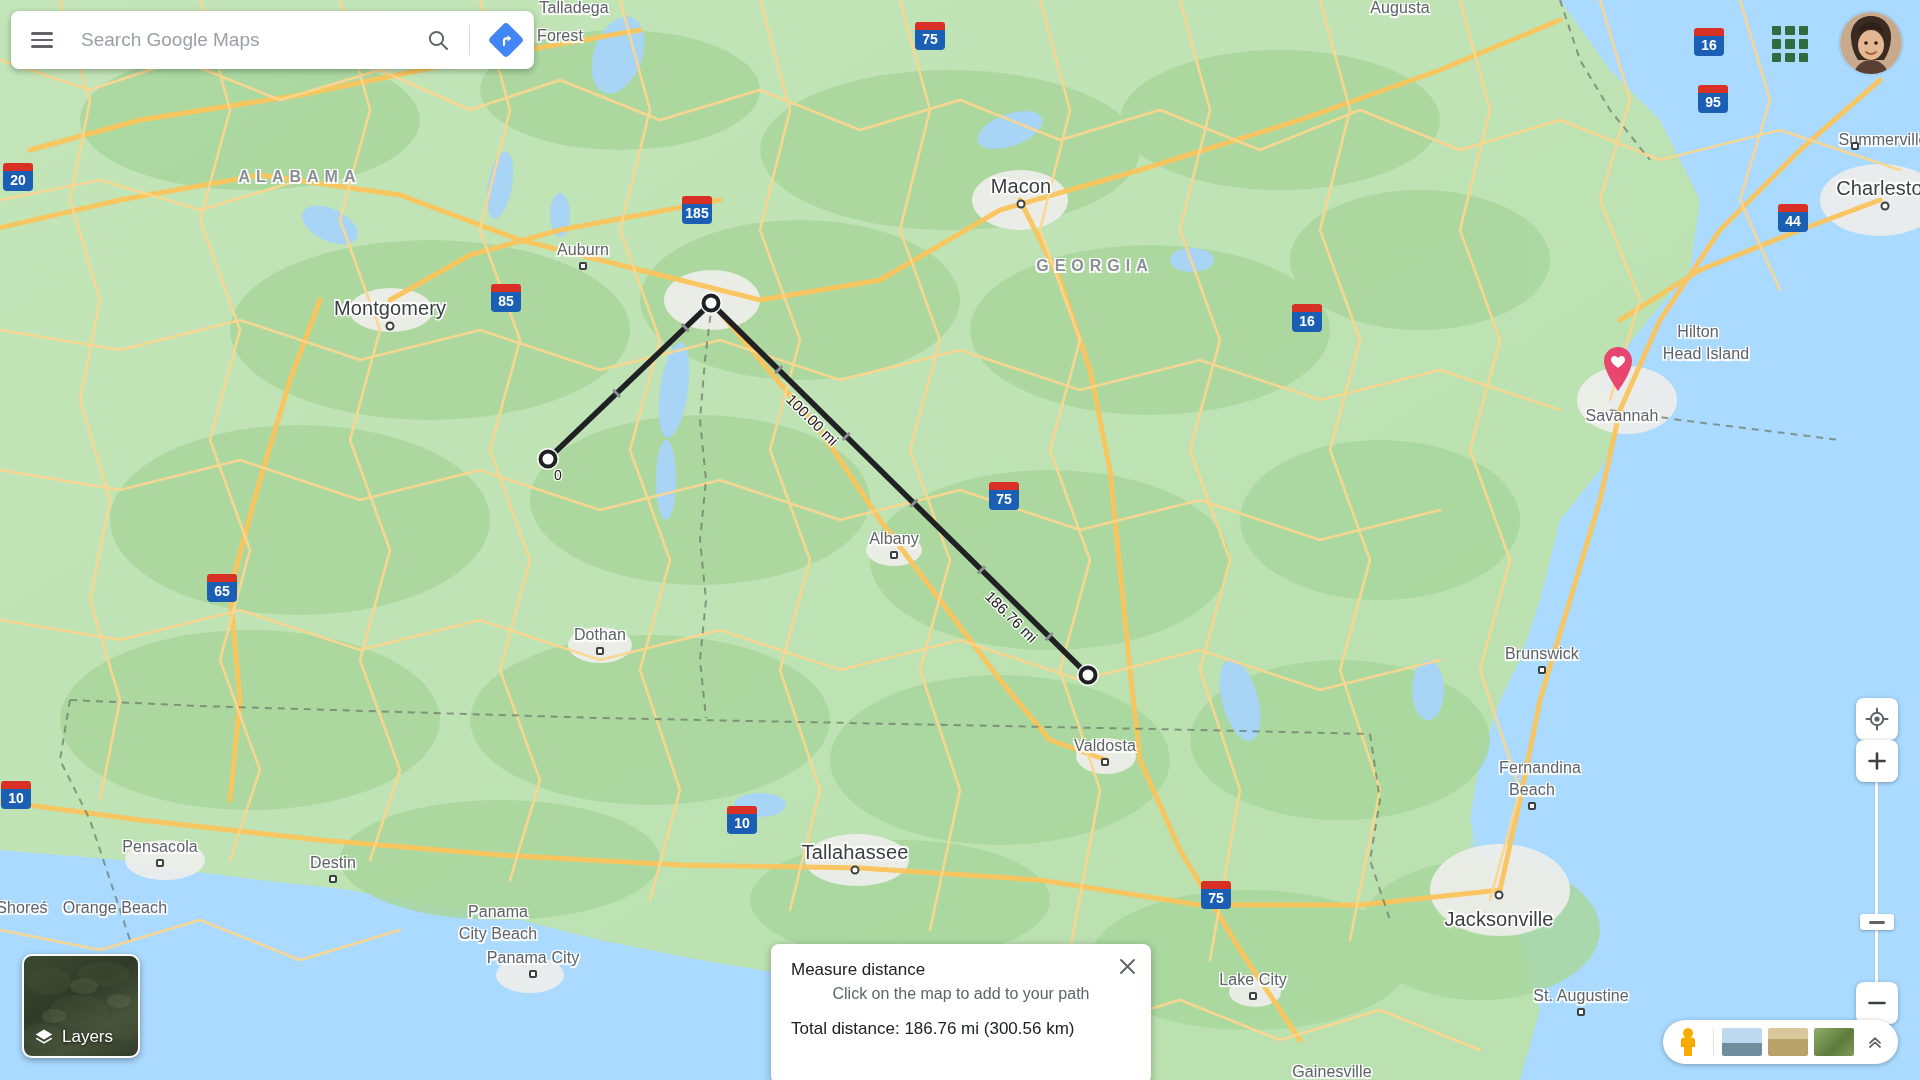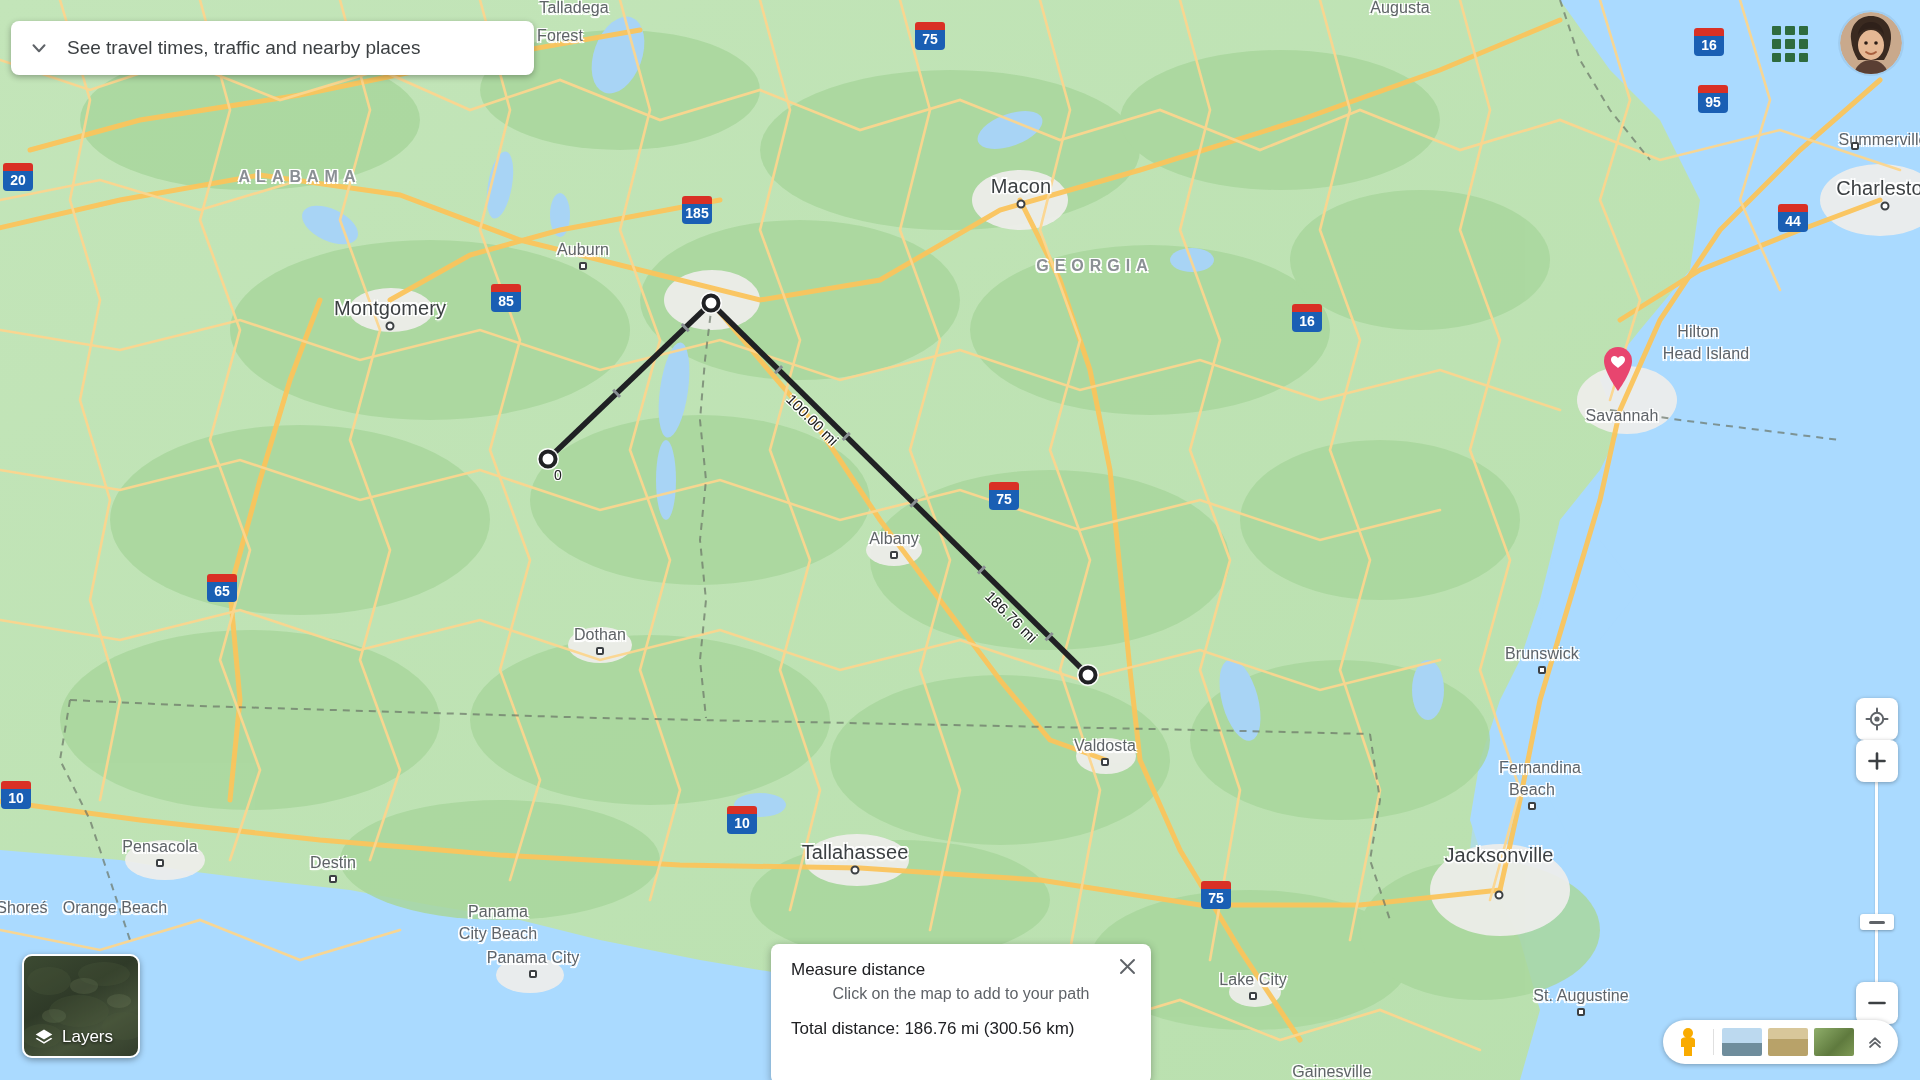--- a/index.html
+++ b/index.html
@@ -294,21 +294,21 @@
         <div class="city-dot sq" style="left: 333px; top: 879px;"></div>
         <div class="city-label sm" style="left: 115px; top: 908px;">Orange Beach</div>
         <div class="city-label sm" style="left: 22px; top: 908px;">Shoreś</div>
         <div class="city-label sm" style="left: 498px; top: 912px;">Panama</div>
         <div class="city-label sm" style="left: 498px; top: 934px;">City Beach</div>
         <div class="city-label sm" style="left: 533px; top: 958px;">Panama City</div>
         <div class="city-dot sq" style="left: 533px; top: 974px;"></div>
         <div class="city-label sm" style="left: 1253px; top: 980px;">Lake City</div>
         <div class="city-dot sq" style="left: 1253px; top: 996px;"></div>
         <div class="city-label sm" style="left: 1332px; top: 1072px;">Gainesville</div>
-        <div class="city-label" style="left: 1499px; top: 855px;">Jacksonville</div>
+        <div class="city-label" style="left: 1499px; top: 919px;">Jacksonville</div>
         <div class="city-dot" style="left: 1499px; top: 895px;"></div>
         <div class="city-label sm" style="left: 1581px; top: 996px;">St. Augustine</div>
         <div class="city-dot sq" style="left: 1581px; top: 1012px;"></div>
         <div class="city-label sm" style="left: 1540px; top: 768px;">Fernandina</div>
         <div class="city-label sm" style="left: 1532px; top: 790px;">Beach</div>
         <div class="city-dot sq" style="left: 1532px; top: 806px;"></div>
         <div class="city-label sm" style="left: 1542px; top: 654px;">Brunswick</div>
         <div class="city-dot sq" style="left: 1542px; top: 670px;"></div>
         <div class="city-label sm" style="left: 1622px; top: 416px;">Savannah</div>
         <div class="city-label sm" style="left: 1698px; top: 332px;">Hilton</div>
@@ -402,29 +402,45 @@
           <div class="vertex" style="left: 711px; top: 303px;"></div>
           <div class="vertex" style="left: 1088px; top: 675px;"></div>
         </div>
       <div class="dist-label" id="label-mid" style="left: 788.644px; top: 388.044px; transform: rotate(44.6175deg);">100.00 mi</div>
       <div class="dist-label" id="label-end" style="left: 987.951px; top: 584.707px; transform: rotate(44.6175deg);">186.76 mi</div>
       <div class="zero-label" id="label-zero" style="left: 554px; top: 467px;">0</div>
     </div>
   </div>
 
   <div id="search-panel">
-
-    <div class="travel-panel">
-      <div class="chev-wrap">
-        <svg width="22" height="22" viewBox="0 0 24 24">
-          <path d="M6 9 L12 15.5 L18 9" fill="none" stroke="#5f6368" stroke-width="2.2" stroke-linecap="round" stroke-linejoin="round"></path>
+    <div class="search-bar">
+      <div class="menu-btn">
+        <div class="hamburger">
+          <span></span>
+            <span></span>
+            <span></span>
+        </div>
+      </div>
+      <input class="search-input" value="" placeholder="Search Google Maps" style="">
+      <div class="search-icon-btn">
+        <svg width="24" height="24" viewBox="0 0 24 24">
+          <circle cx="10.5" cy="10.5" r="6.6" fill="none" stroke="#5f6368" stroke-width="2"></circle>
+          <line x1="15.4" y1="15.4" x2="21" y2="21" stroke="#5f6368" stroke-width="2" stroke-linecap="round"></line>
         </svg>
       </div>
-      <div class="travel-text">See travel times, traffic and nearby places</div>
-    </div>
+      <div class="sep"></div>
+      <div class="dir-btn">
+        <svg width="36" height="36" viewBox="0 0 36 36">
+          <rect x="5" y="5" width="26" height="26" rx="4" transform="rotate(45 18 18)" fill="#4285f4"></rect>
+          <path d="M16 23 v-4.2 a2.4 2.4 0 0 1 2.4-2.4 H21.6" fill="none" stroke="#fff" stroke-width="2.2" stroke-linecap="round"></path>
+          <path d="M19.6 13.2 L23.2 16.4 L19.6 19.6 Z" fill="#fff"></path>
+        </svg>
+      </div>
+    </div>
+
   </div>
 
   <div class="apps-grid">
     <i></i>
       <i></i>
       <i></i>
       <i></i>
       <i></i>
       <i></i>
       <i></i>

